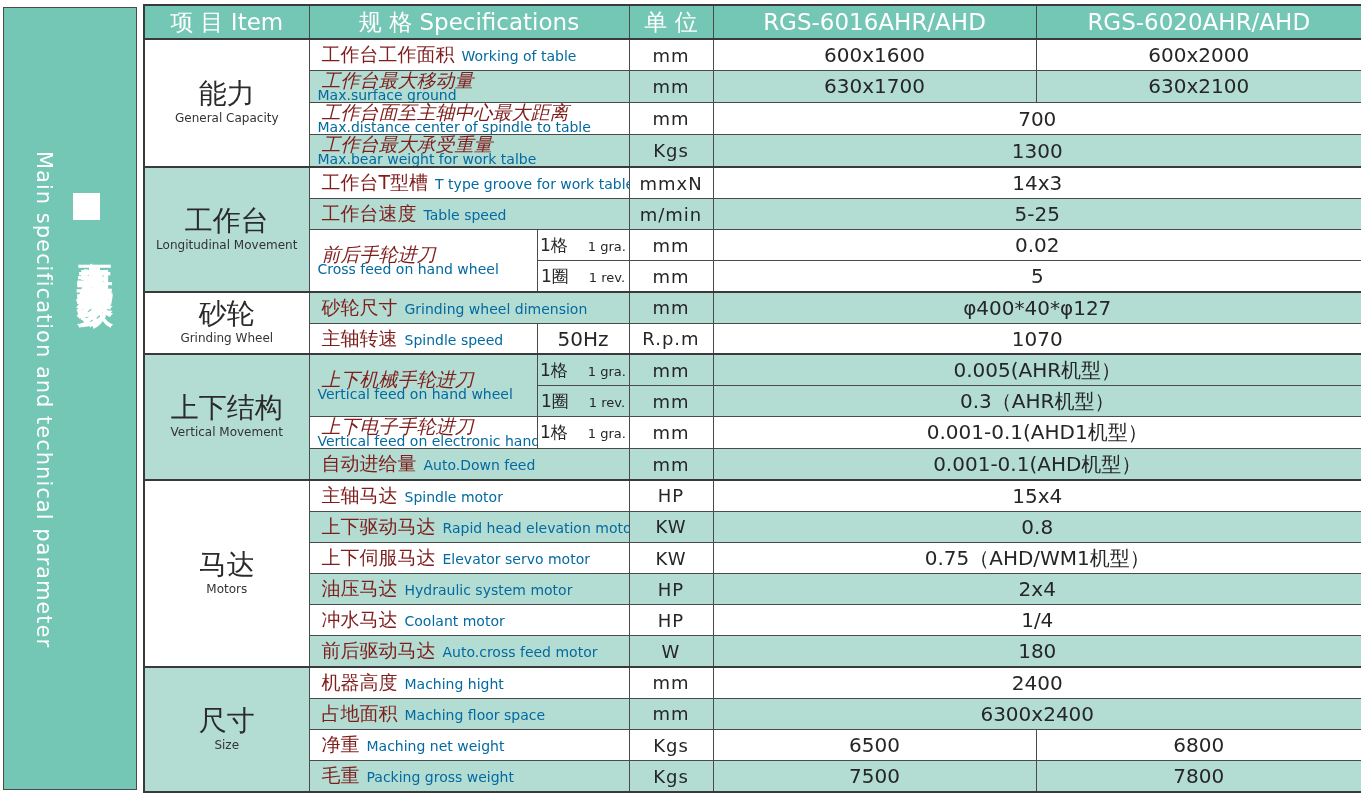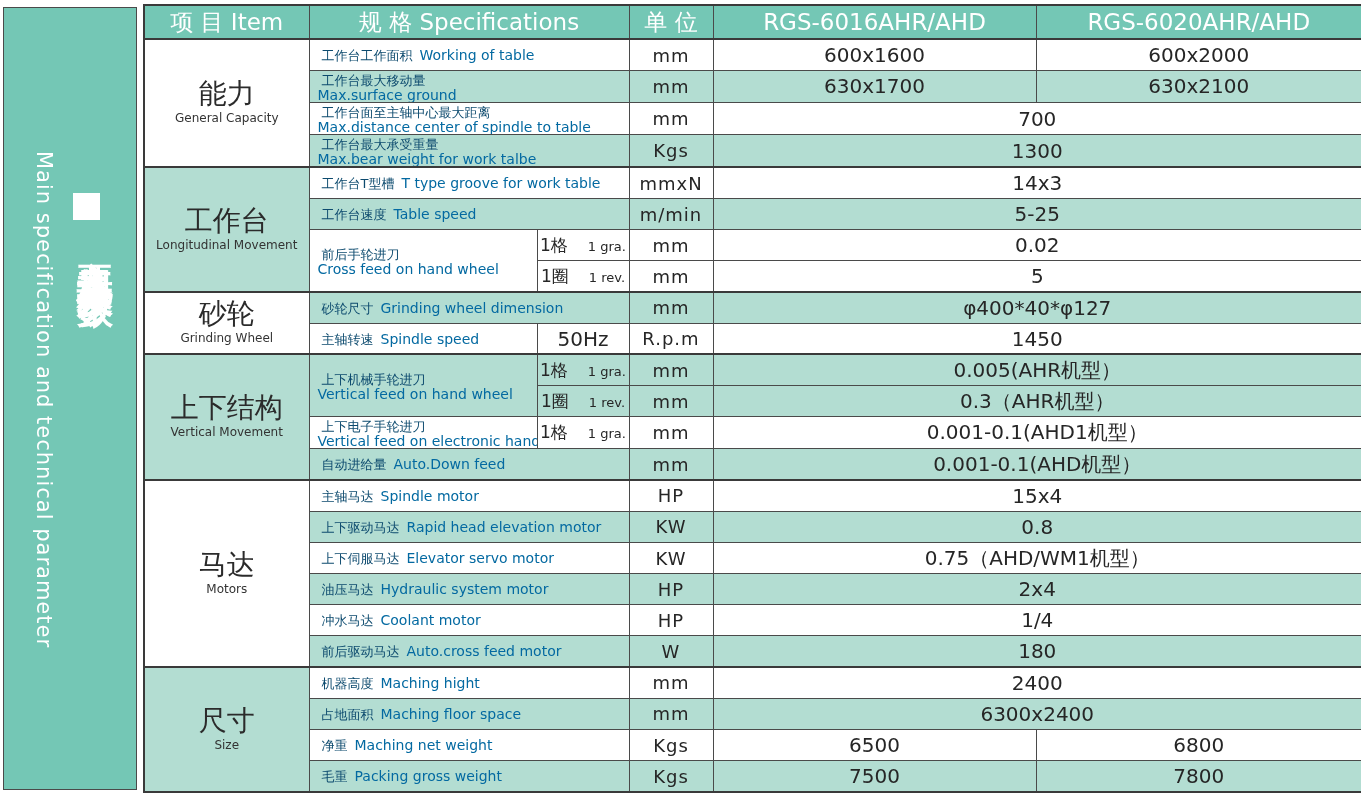--- a/index.html
+++ b/index.html
@@ -44,23 +44,23 @@
   }
   .c-w{background:#ffffff;}
   .c-m{background:#b3ddd2;}
   tr.sec td{border-top:2px solid #3a3a3a;}
 
   td.sect{text-align:center;}
   td.sect .szh{font-size:28px;color:#2b2b2b;line-height:30px;}
   td.sect .sen{font-size:12px;color:#333333;line-height:18px;}
 
   td.lbl{padding-left:12px;text-align:left;white-space:nowrap;}
-  td.lbl .zh{font-size:13px;color:#0c4a6e;}
+  td.lbl .zh{font-size:19px;color:#7f1d1d;}
   td.lbl .en{font-size:14px;color:#0369a1;margin-left:7px;}
-  td.lbl.stack .zh{display:block;line-height:17px;padding-top:1px;}
+  td.lbl.stack .zh{display:block;line-height:17px;padding-top:1px;font-style:italic;}
   td.lbl.stack .en{display:block;line-height:13px;margin-left:-4px;}
 
   td.sub{text-align:center;white-space:nowrap;}
   td.sub .zh{font-size:17px;}
   td.sub .en{font-size:13px;margin-left:20px;}
   td.sub .fifty{font-size:20px;}
 
   td.unit{text-align:center;font-size:18px;letter-spacing:1px;}
   td.val{text-align:center;font-size:20px;}
 </style>
@@ -165,21 +165,21 @@
         <div class="sen">Grinding Wheel</div>
       </td>
       <td class="lbl c-m" colspan="2"><span class="zh">砂轮尺寸</span><span class="en">Grinding wheel dimension</span></td>
       <td class="unit c-m">mm</td>
       <td class="val c-m" colspan="2">φ400*40*φ127</td>
     </tr>
     <tr>
       <td class="lbl c-w"><span class="zh">主轴转速</span><span class="en">Spindle speed</span></td>
       <td class="sub c-w"><span class="fifty">50Hz</span></td>
       <td class="unit c-w">R.p.m</td>
-      <td class="val c-w" colspan="2">1450</td>
+      <td class="val c-w" colspan="2">1070</td>
     </tr>
 
     <tr class="sec">
       <td class="sect c-m" rowspan="4">
         <div class="szh">上下结构</div>
         <div class="sen">Vertical  Movement</div>
       </td>
       <td class="lbl stack c-m" rowspan="2">
             <span class="zh">上下机械手轮进刀</span>
             <span class="en">Vertical feed on hand wheel</span>

